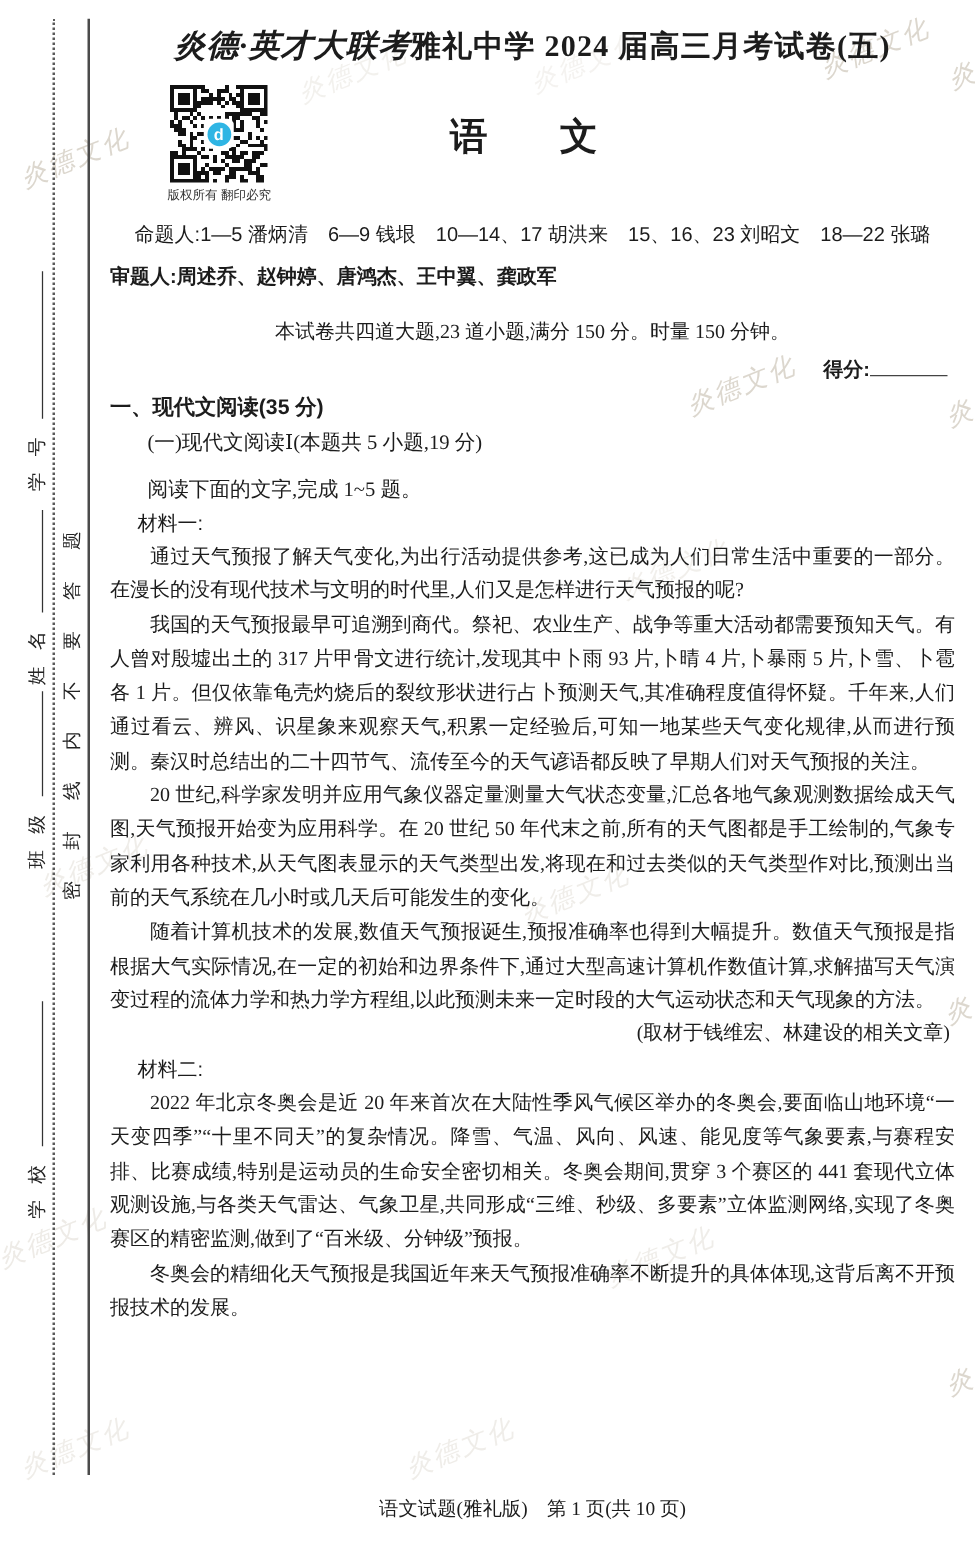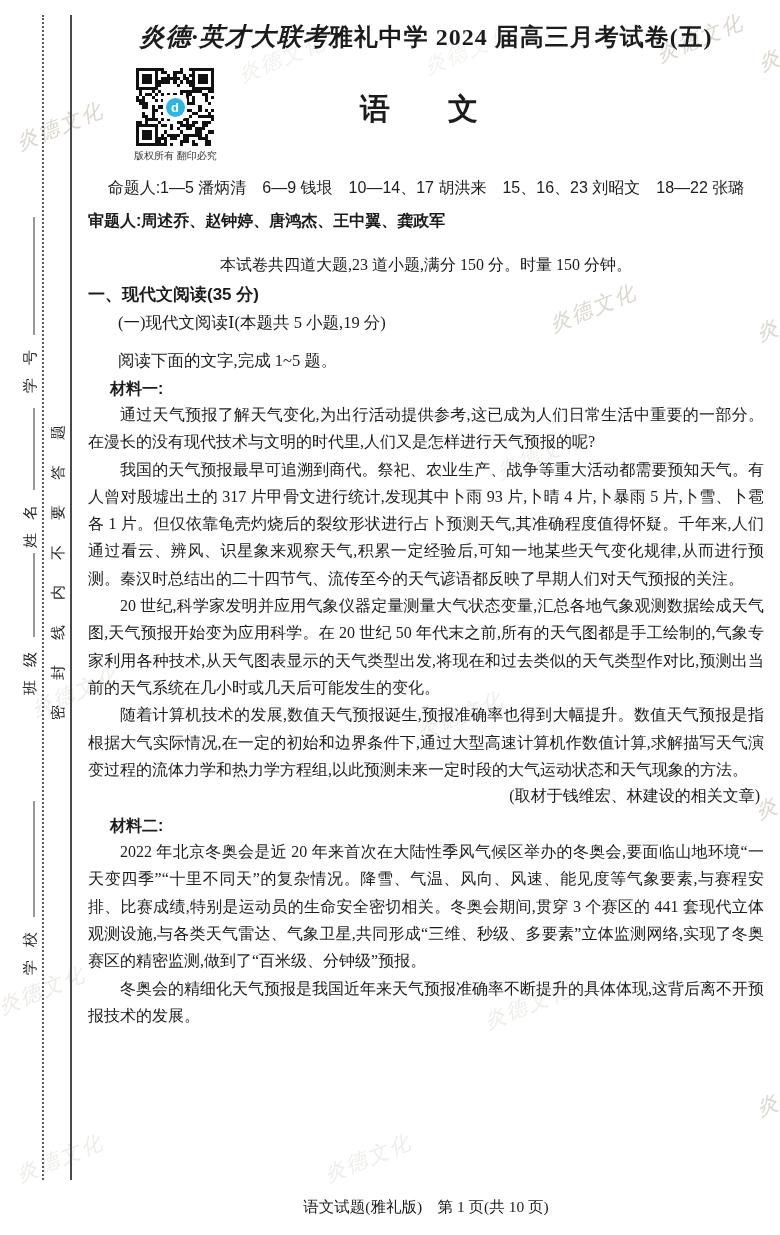--- a/index.html
+++ b/index.html
@@ -94,21 +94,21 @@
     font-size:16px;font-weight:bold;
     font-family:"Liberation Sans","DejaVu Sans",sans-serif;}
   .score-blank{display:inline-block;width:62px;height:14px;border-bottom:1.5px solid #444;}
   .section-title{
     margin-top:7px;font-size:17px;font-weight:bold;
     font-family:"Liberation Sans","DejaVu Sans",sans-serif;
   }
   .subsection{margin-top:6px;padding-left:30px;font-size:16.5px;}
   .instruction{margin-top:16px;padding-left:30px;font-size:16.5px;}
   .material-label{
-    margin-top:5px;padding-left:22px;font-size:16px;font-weight:bold;
+    margin-top:5px;padding-left:22px;font-size:16px;font-weight:normal;
     font-family:"Liberation Sans","DejaVu Sans",sans-serif;line-height:24px;
   }
   .para{
     margin:0;font-size:16px;line-height:27.3px;
     text-align:justify;text-indent:2em;color:#1c1c1c;
   }
   .attribution{margin:0;font-size:16px;line-height:26px;text-align:right;padding-right:4px;}
   .footer{
     position:absolute;left:88px;width:676px;top:1197px;
     text-align:center;font-size:15.5px;color:#1c1c1c;
@@ -484,20 +484,23 @@
             <div class="dot">d</div>
           </div>
       </div>
       <div class="qr-caption">版权所有 翻印必究</div>
     </div>
 
     <div class="setters">命题人:1—5 潘炳清　6—9 钱垠　10—14、17 胡洪来　15、16、23 刘昭文　18—22 张璐</div>
     <div class="reviewers">审题人:周述乔、赵钟婷、唐鸿杰、王中翼、龚政军</div>
     <div class="exam-info">本试卷共四道大题,23 道小题,满分 150 分。时量 150 分钟。</div>
 
+    <div class="score-row">
+      <span>得分:</span><span class="score-blank"></span>
+    </div>
 
     <div class="section-title">一、现代文阅读(35 分)</div>
     <div class="subsection">(一)现代文阅读Ⅰ(本题共 5 小题,19 分)</div>
     <div class="instruction">阅读下面的文字,完成 1~5 题。</div>
 
     <div class="material-label">材料一:</div>
     <p class="para">通过天气预报了解天气变化,为出行活动提供参考,这已成为人们日常生活中重要的一部分。在漫长的没有现代技术与文明的时代里,人们又是怎样进行天气预报的呢?</p>
     <p class="para">我国的天气预报最早可追溯到商代。祭祀、农业生产、战争等重大活动都需要预知天气。有人曾对殷墟出土的 317 片甲骨文进行统计,发现其中卜雨 93 片,卜晴 4 片,卜暴雨 5 片,卜雪、卜雹各 1 片。但仅依靠龟壳灼烧后的裂纹形状进行占卜预测天气,其准确程度值得怀疑。千年来,人们通过看云、辨风、识星象来观察天气,积累一定经验后,可知一地某些天气变化规律,从而进行预测。秦汉时总结出的二十四节气、流传至今的天气谚语都反映了早期人们对天气预报的关注。</p>
     <p class="para">20 世纪,科学家发明并应用气象仪器定量测量大气状态变量,汇总各地气象观测数据绘成天气图,天气预报开始变为应用科学。在 20 世纪 50 年代末之前,所有的天气图都是手工绘制的,气象专家利用各种技术,从天气图表显示的天气类型出发,将现在和过去类似的天气类型作对比,预测出当前的天气系统在几小时或几天后可能发生的变化。</p>
     <p class="para">随着计算机技术的发展,数值天气预报诞生,预报准确率也得到大幅提升。数值天气预报是指根据大气实际情况,在一定的初始和边界条件下,通过大型高速计算机作数值计算,求解描写天气演变过程的流体力学和热力学方程组,以此预测未来一定时段的大气运动状态和天气现象的方法。</p>

